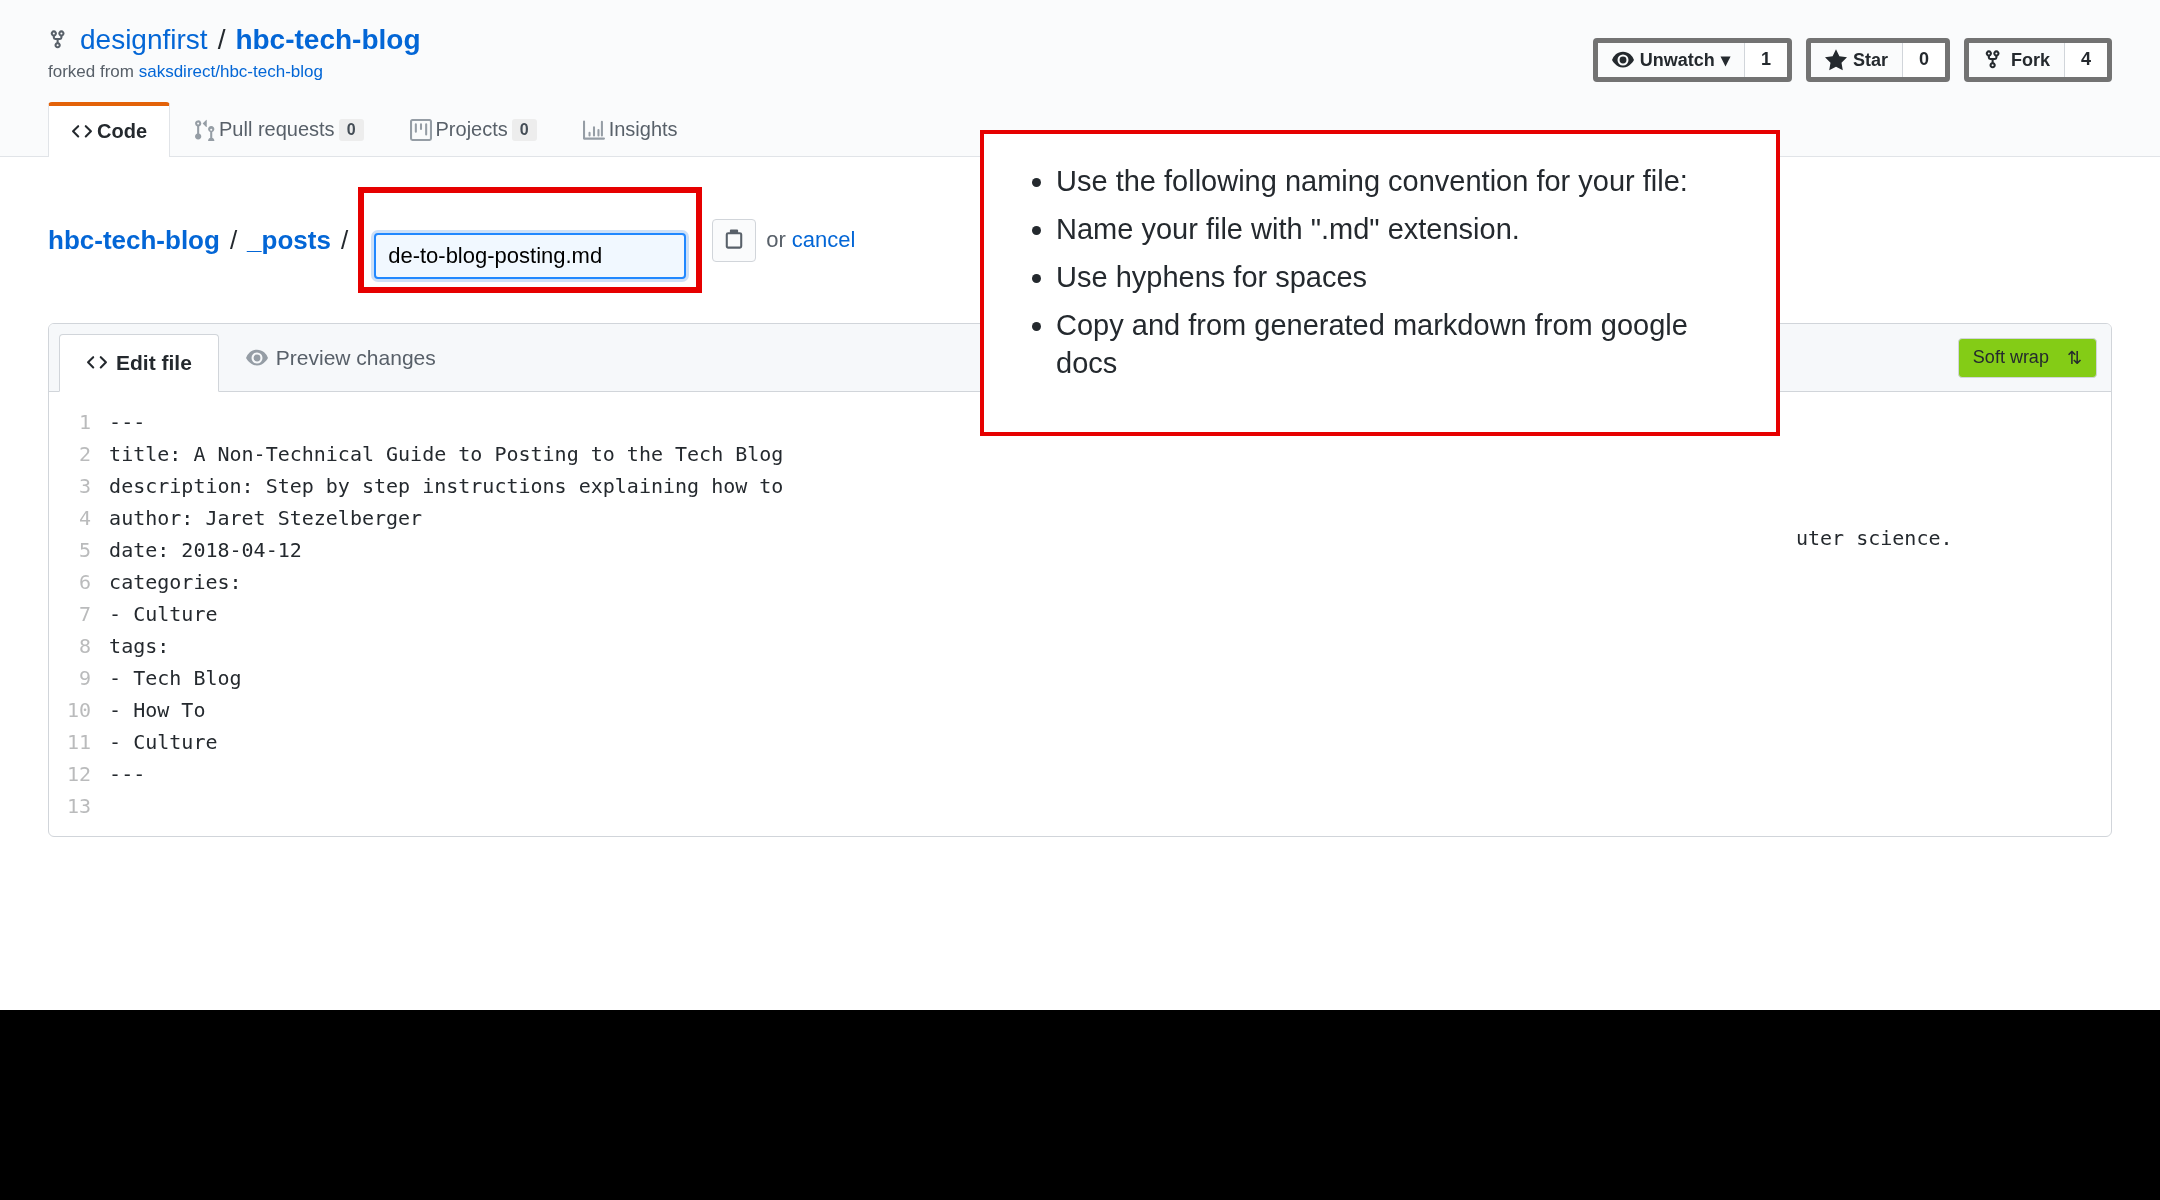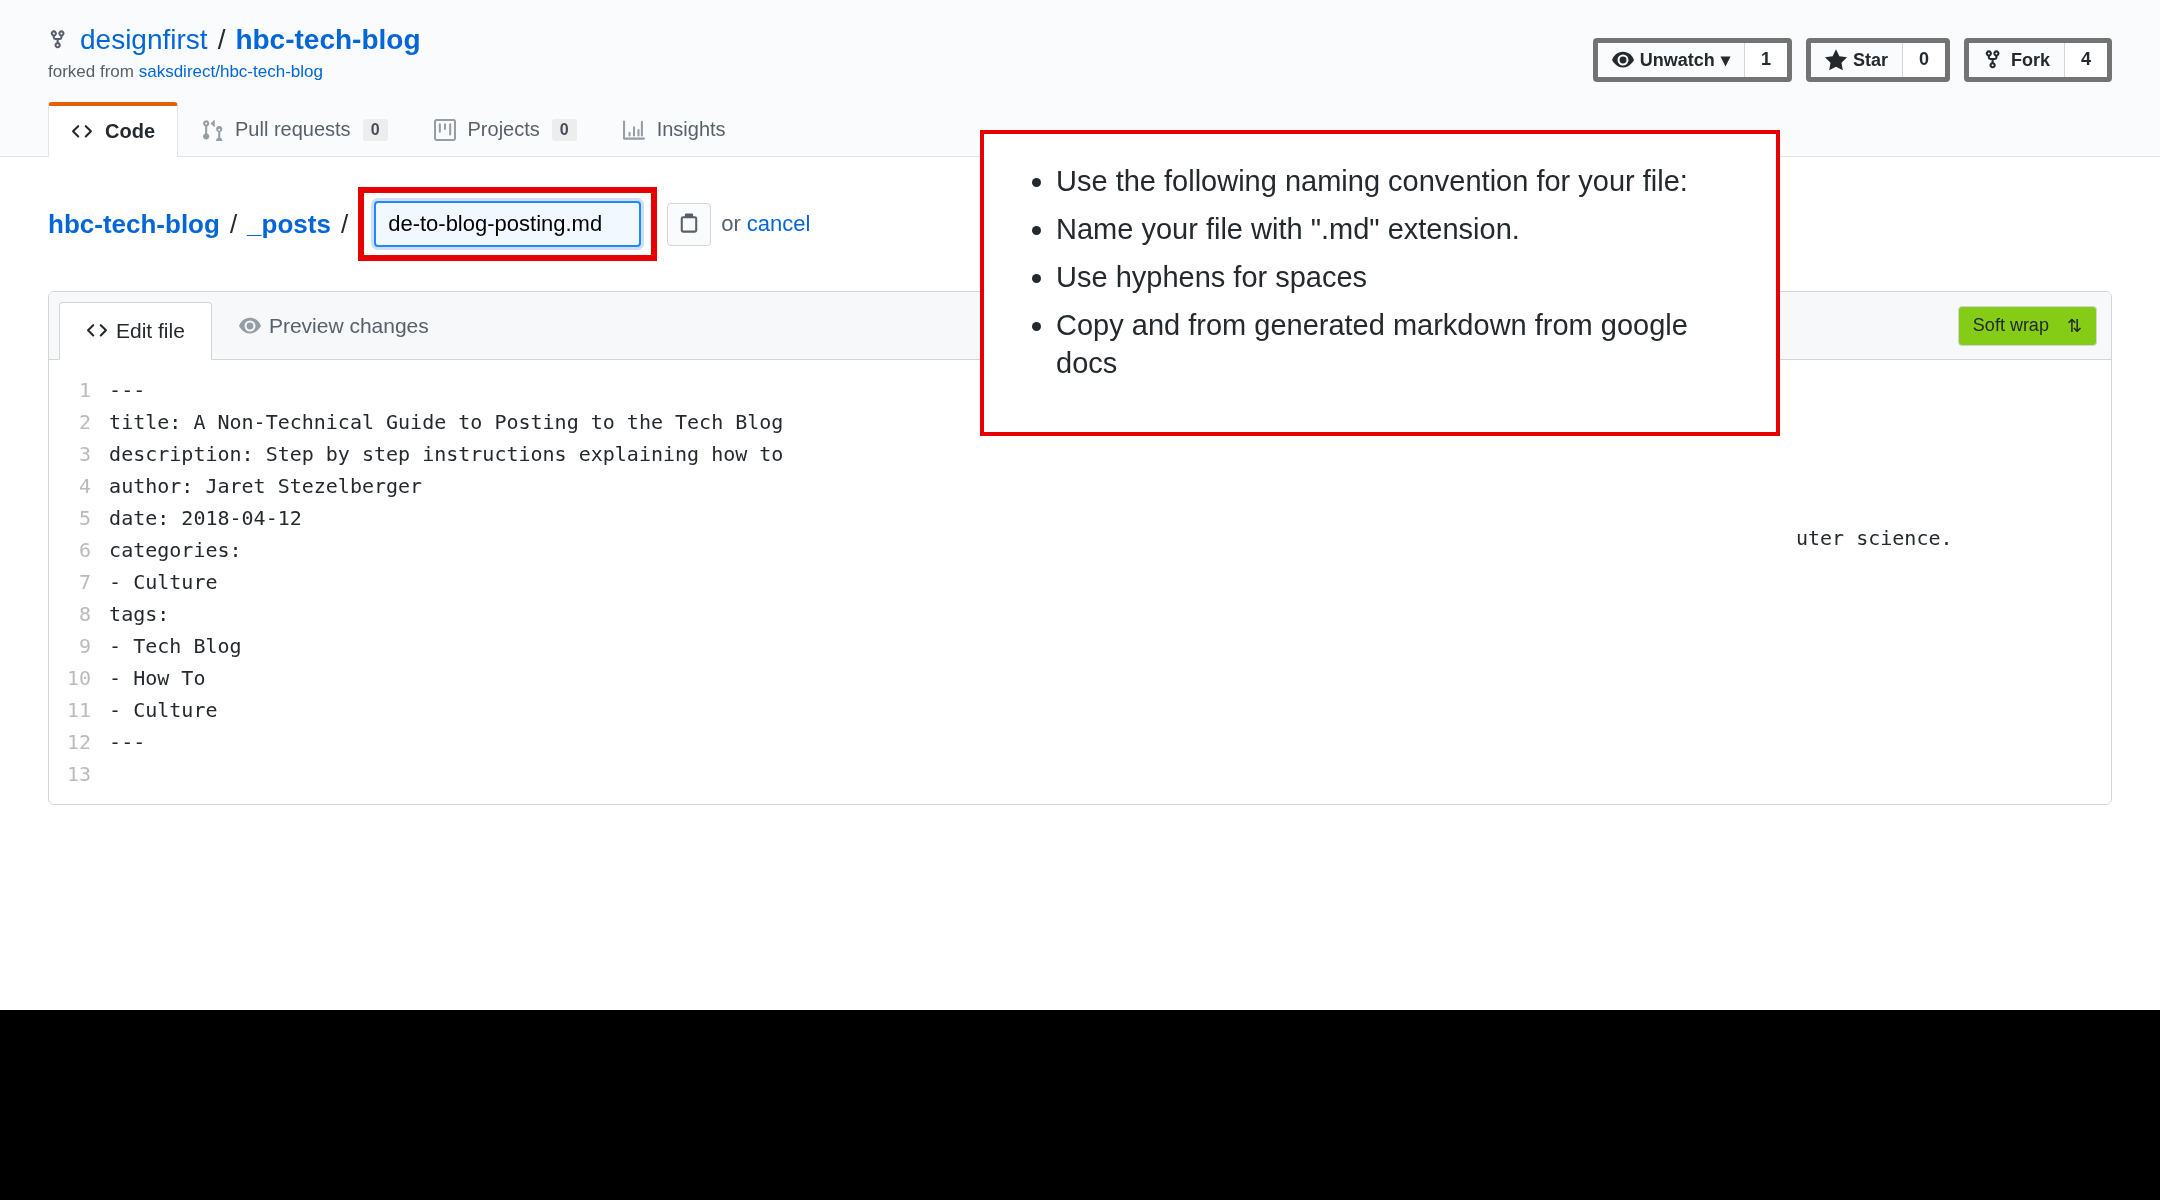--- a/index.html
+++ b/index.html
@@ -17,40 +17,40 @@
   .repo-title .bold { font-weight: 600; }
   .fork-info { font-size: 17px; color: #586069; }
   .fork-info a { color: #0366d6; text-decoration: none; }
   
   .action-buttons { display: flex; gap: 14px; }
   .action-group { display: flex; border: 5px solid #737373; border-radius: 4px; overflow: hidden; }
   .action-btn { display: flex; align-items: center; gap: 6px; padding: 6px 14px; background: #fafbfc; border: none; border-right: 1px solid #d1d5da; font-size: 18px; font-weight: 600; color: #24292e; cursor: pointer; }
   .action-count { padding: 6px 16px; background: #fff; font-size: 18px; font-weight: 600; }
   
   .tabs { display: flex; gap: 0; }
-  .tab { display: flex; align-items: center; gap: 12px; padding: 14px 22px; font-size: 20px; color: #586069; border: 1px solid transparent; border-bottom: none; cursor: pointer; }
+  .tab { display: flex; align-items: center; gap: 4px; padding: 14px 22px; font-size: 20px; color: #586069; border: 1px solid transparent; border-bottom: none; cursor: pointer; }
   .tab.active { background: #fff; color: #24292e; border-color: #e1e4e8; border-top: 4px solid #e36209; border-radius: 4px 4px 0 0; margin-bottom: -1px; font-weight: 600; }
   .tab .counter { background: #ededed; color: #444d56; border-radius: 3px; padding: 2px 8px; font-size: 16px; font-weight: 600; }
   
   .main { padding: 30px 48px; background: #fff; }
   
   .breadcrumb-row { display: flex; align-items: center; gap: 10px; margin-bottom: 30px; }
   .breadcrumb-row .bc { font-size: 26px; color: #0366d6; font-weight: 600; text-decoration: none; }
   .breadcrumb-row .bc-sep { font-size: 26px; color: #24292e; }
   .filename-wrap { border: 6px solid #e60000; padding: 8px 10px; display: inline-flex; }
-  .filename-input { font-size: 22px; padding: 8px 12px; border: 2px solid #2188ff; border-radius: 4px; background: #f1f8ff; width: 267px; box-shadow: 0 0 0 3px rgba(3,102,214,.2); }
+  .filename-input { font-size: 22px; padding: 8px 12px; border: 2px solid #2188ff; border-radius: 4px; background: #f1f8ff; width: 312px; box-shadow: 0 0 0 3px rgba(3,102,214,.2); margin-top: 32px; }
   .clipboard-btn { border: 1px solid #d1d5da; border-radius: 4px; padding: 8px 10px; background: #fafbfc; cursor: pointer; }
   .or-cancel { font-size: 22px; color: #586069; }
   .or-cancel a { color: #0366d6; text-decoration: none; }
   
   .editor-box { border: 1px solid #d1d5da; border-radius: 6px; overflow: hidden; }
   .editor-tabs { display: flex; justify-content: space-between; align-items: center; background: #f6f8fa; border-bottom: 1px solid #d1d5da; }
   .editor-tab-group { display: flex; }
   .editor-tab { display: flex; align-items: center; gap: 8px; padding: 16px 26px; font-size: 21px; color: #586069; border: 1px solid transparent; cursor: pointer; }
-  .editor-tab.active { background: #fff; color: #24292e; font-weight: 400; border: 1px solid #d1d5da; border-bottom-color: #fff; border-radius: 4px 4px 0 0; margin-bottom: -1px; margin-left: 10px; margin-top: 10px; }
+  .editor-tab.active { background: #fff; color: #24292e; font-weight: 700; border: 1px solid #d1d5da; border-bottom-color: #fff; border-radius: 4px 4px 0 0; margin-bottom: -1px; margin-left: 10px; margin-top: 10px; }
   .wrap-select { border: 1px solid #d1d5da; border-radius: 4px; padding: 8px 14px; background: #84cc16; font-size: 18px; margin-right: 14px; display: flex; align-items: center; gap: 18px; }
   
   .code-area { font-family: "SFMono-Regular", Consolas, Menlo, monospace; font-size: 20px; line-height: 32px; padding: 14px 0; display: flex; }
   .gutter { color: #babbbc; text-align: right; padding: 0 18px; user-select: none; }
   .code-lines { flex: 1; white-space: pre; color: #24292e; }
   
   .overlay-box { position: absolute; top: 130px; left: 980px; width: 800px; background: #fff; border: 4px solid #e60000; padding: 28px 34px 40px; }
   .overlay-title { font-size: 34px; font-weight: 700; margin-bottom: 18px; }
   .overlay-list { list-style: disc; padding-left: 38px; font-size: 29px; line-height: 38px; }
   .overlay-list li { margin-bottom: 10px; }

